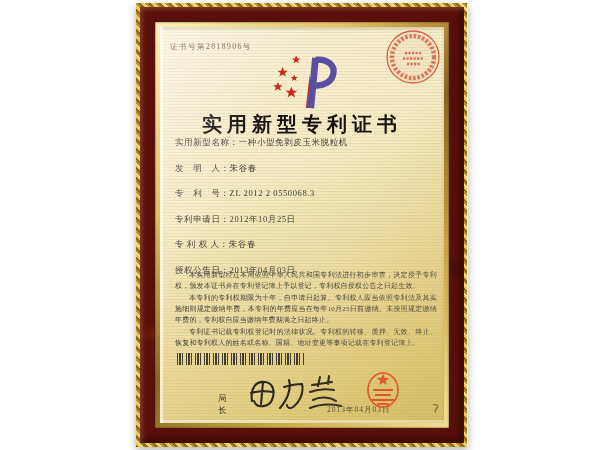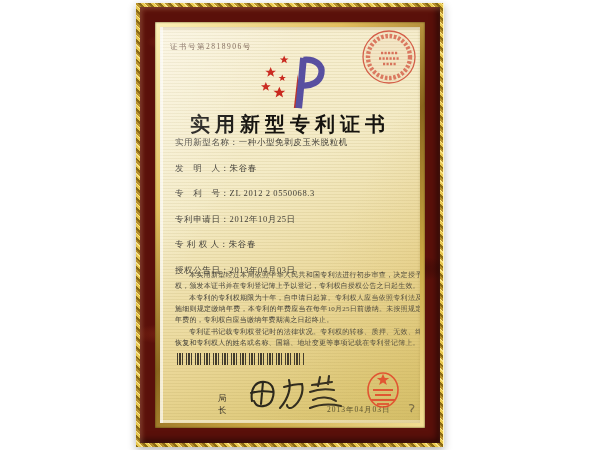--- a/index.html
+++ b/index.html
@@ -3,21 +3,21 @@
 <meta charset="utf-8">
 <style>
   html,body{margin:0;padding:0;}
   body{
     width:600px;height:450px;overflow:hidden;position:relative;
     background:#ffffff;
     font-family:"Liberation Serif","DejaVu Serif",serif;
   }
   
   .frame{
-    position:absolute;left:136px;top:3px;width:308px;height:444px;
+    position:absolute;left:136px;top:3px;width:332px;height:444px;
     box-sizing:border-box;padding:4px;
     background:repeating-linear-gradient(45deg,#8a6a14 0 2px,#e9c84f 2px 4px,#f7e38a 4px 5px,#b8912c 5px 7px);
     box-shadow:0 3px 8px rgba(0,0,0,.3), -1px 0 0 #fff3c0 inset;
   }
   .wood{
     width:100%;height:100%;box-sizing:border-box;padding:15px;
     background-color:#5a100a;
     background-image:
       radial-gradient(ellipse 60px 16px at 15% 8%, rgba(170,70,32,.55), transparent 65%),
       radial-gradient(ellipse 80px 20px at 70% 18%, rgba(22,5,3,.6), transparent 65%),

